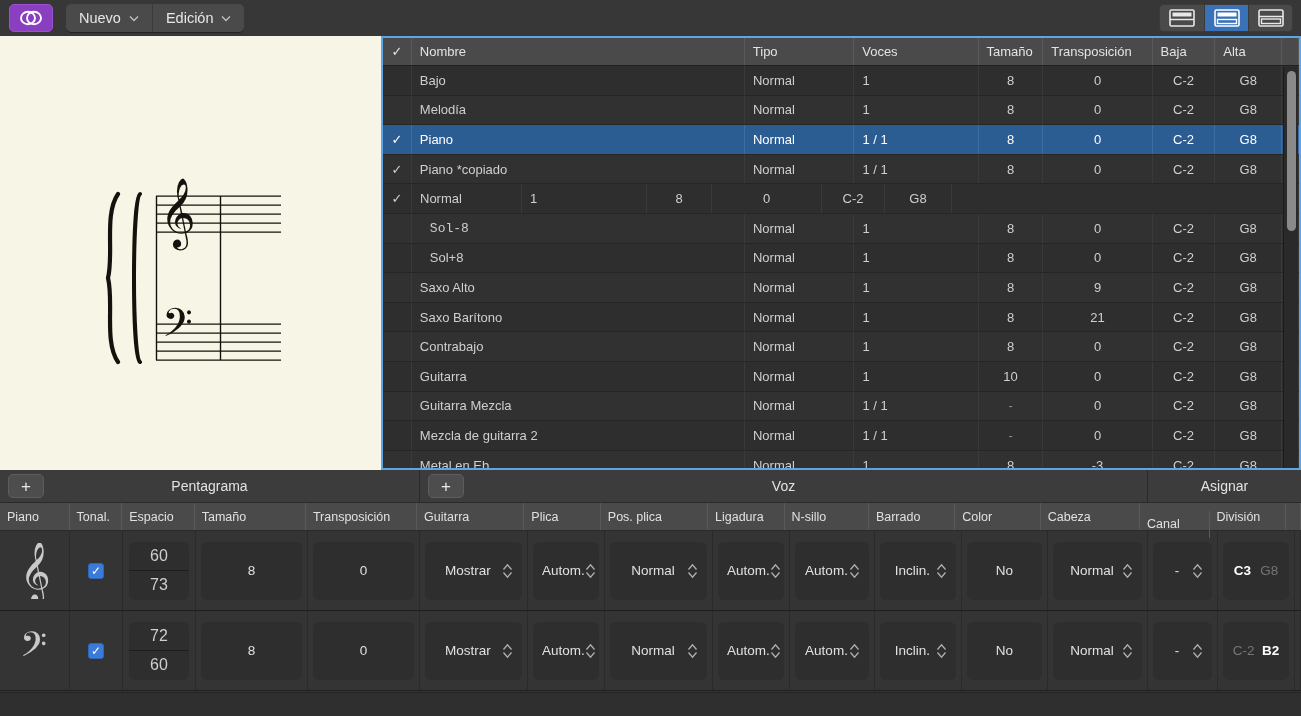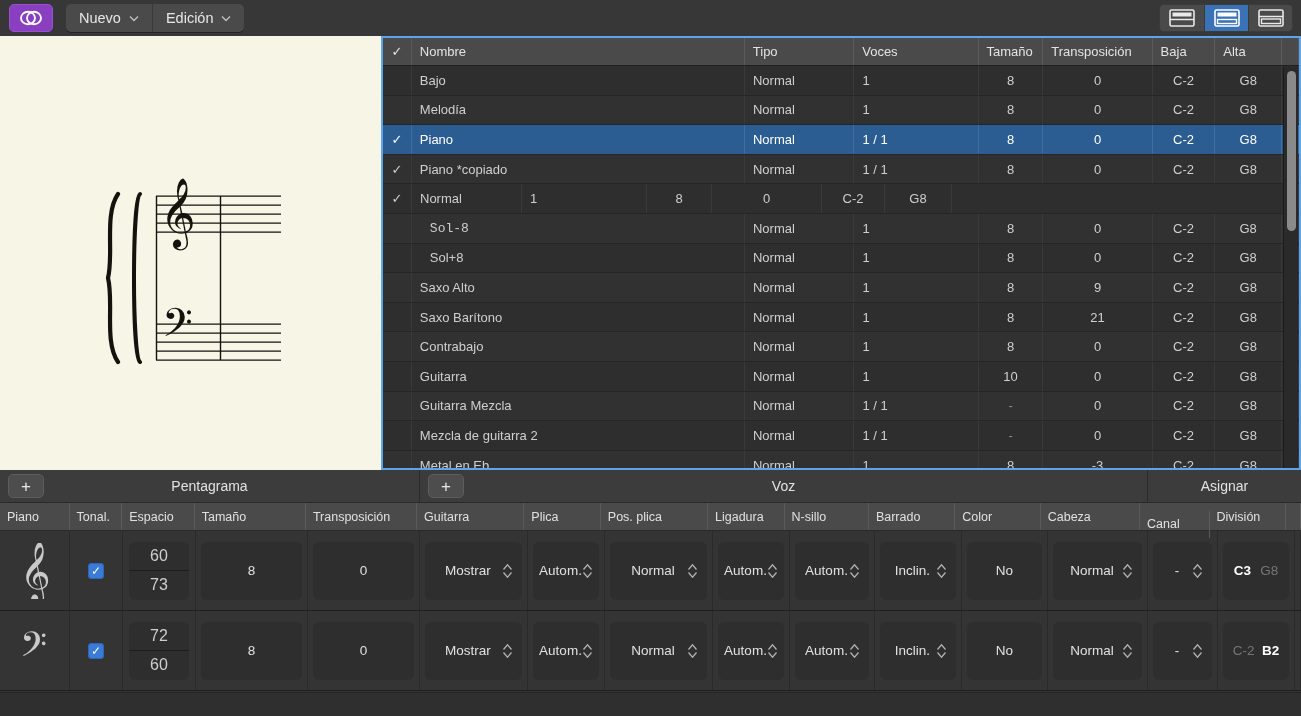--- a/index.html
+++ b/index.html
@@ -138,21 +138,21 @@
   .pcell {
     display:flex; align-items:center; justify-content:center;
     border-right:1px solid #2a2a2a; position:relative;
   }
   .field {
     background:#2e2e2e; border-radius:6px;
     height:58px; width:calc(100% - 10px);
     display:flex; align-items:center; justify-content:center;
     color:#e0e0e0; font-size:13.5px;
   }
-  .field.menu { padding:0 9px; }
+  .field.menu { justify-content:space-between; padding:0 9px; }
   .field.menu .lbl { flex:1; text-align:center; }
   .stepper {
     background:#2e2e2e; border-radius:6px;
     height:58px; width:60px;
     display:flex; flex-direction:column;
   }
   .stepper div {
     flex:1; display:flex; align-items:center; justify-content:center;
     font-size:16px; color:#cfcfcf;
   }

